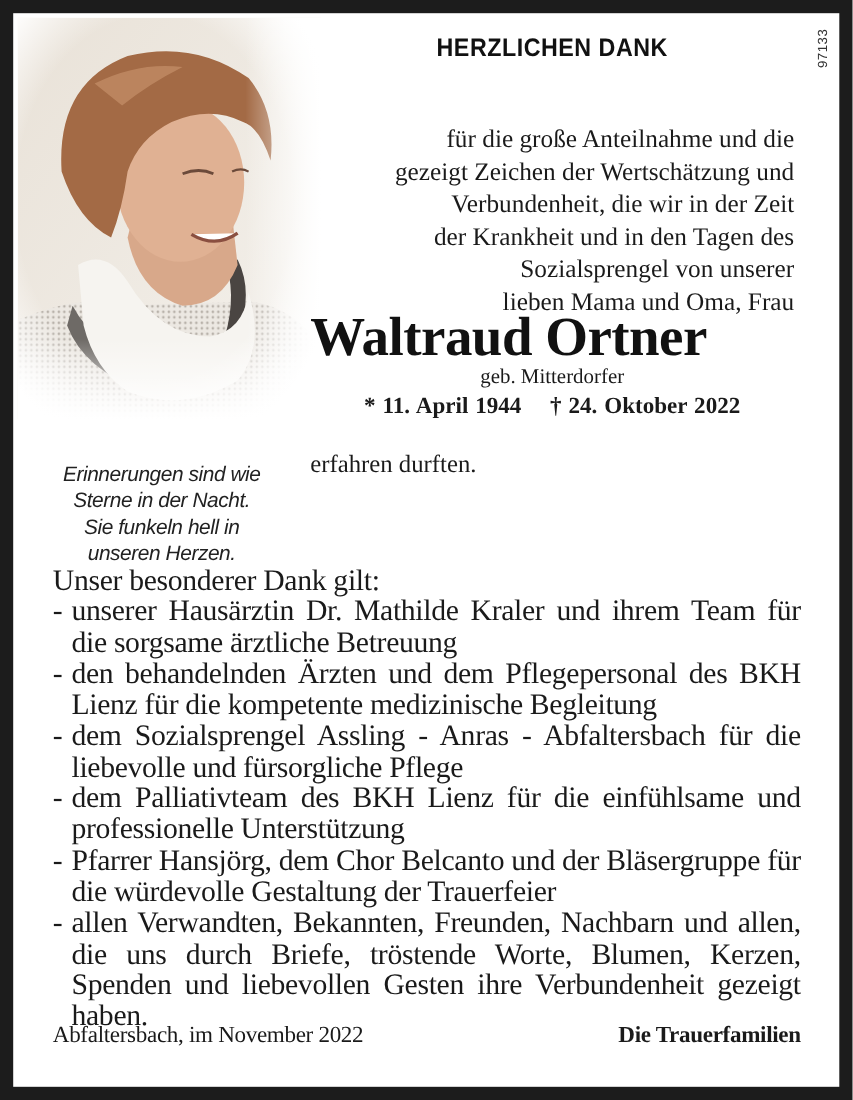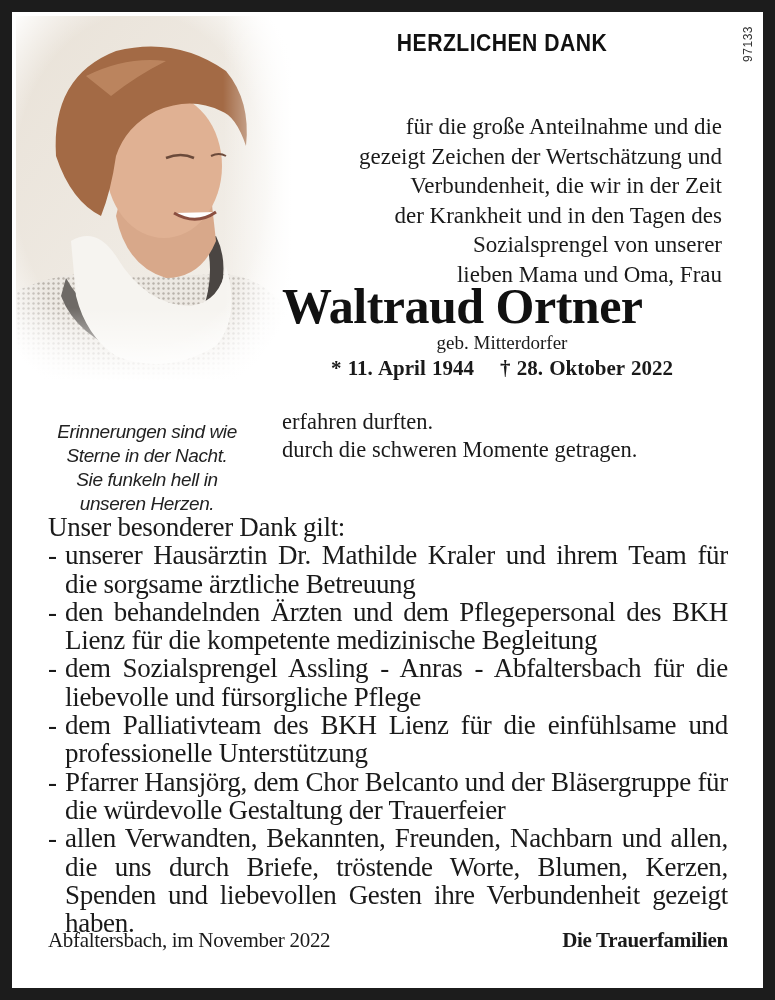--- a/index.html
+++ b/index.html
@@ -212,26 +212,25 @@
     <span>gezeigt Zeichen der Wertschätzung und</span>
     <span>Verbundenheit, die wir in der Zeit</span>
     <span>der Krankheit und in den Tagen des</span>
     <span>Sozialsprengel von unserer</span>
     <span>lieben Mama und Oma, Frau</span>
   </div>
 
   <div class="name">Waltraud Ortner</div>
   <div class="maiden">geb. Mitterdorfer</div>
   <div class="dates">
-    <span>* 11. April 1944</span><span class="gap"></span><span>† 28. Oktober 2022</span>
+    <span>* 11. April 1944</span><span class="gap"></span><span>† 24. Oktober 2022</span>
   </div>
 
   <div class="after">
     <span>erfahren durften.</span>
-    <span>durch die schweren Momente getragen.</span>
   </div>
 
   <div class="thanks">
     <span class="lead">Unser besonderer Dank gilt:</span>
     <ul>
       <li><span class="dash">-</span><span>unserer Hausärztin Dr. Mathilde Kraler und ihrem Team für die sorgsame ärztliche Betreuung</span></li>
       <li><span class="dash">-</span><span>den behandelnden Ärzten und dem Pflegepersonal des BKH Lienz für die kompetente medizinische Begleitung</span></li>
       <li><span class="dash">-</span><span>dem Sozialsprengel Assling - Anras - Abfaltersbach für die liebevolle und fürsorgliche Pflege</span></li>
       <li><span class="dash">-</span><span>dem Palliativteam des BKH Lienz für die einfühlsame und professionelle Unterstützung</span></li>
       <li><span class="dash">-</span><span>Pfarrer Hansjörg, dem Chor Belcanto und der Bläsergruppe für die würdevolle Gestaltung der Trauerfeier</span></li>

